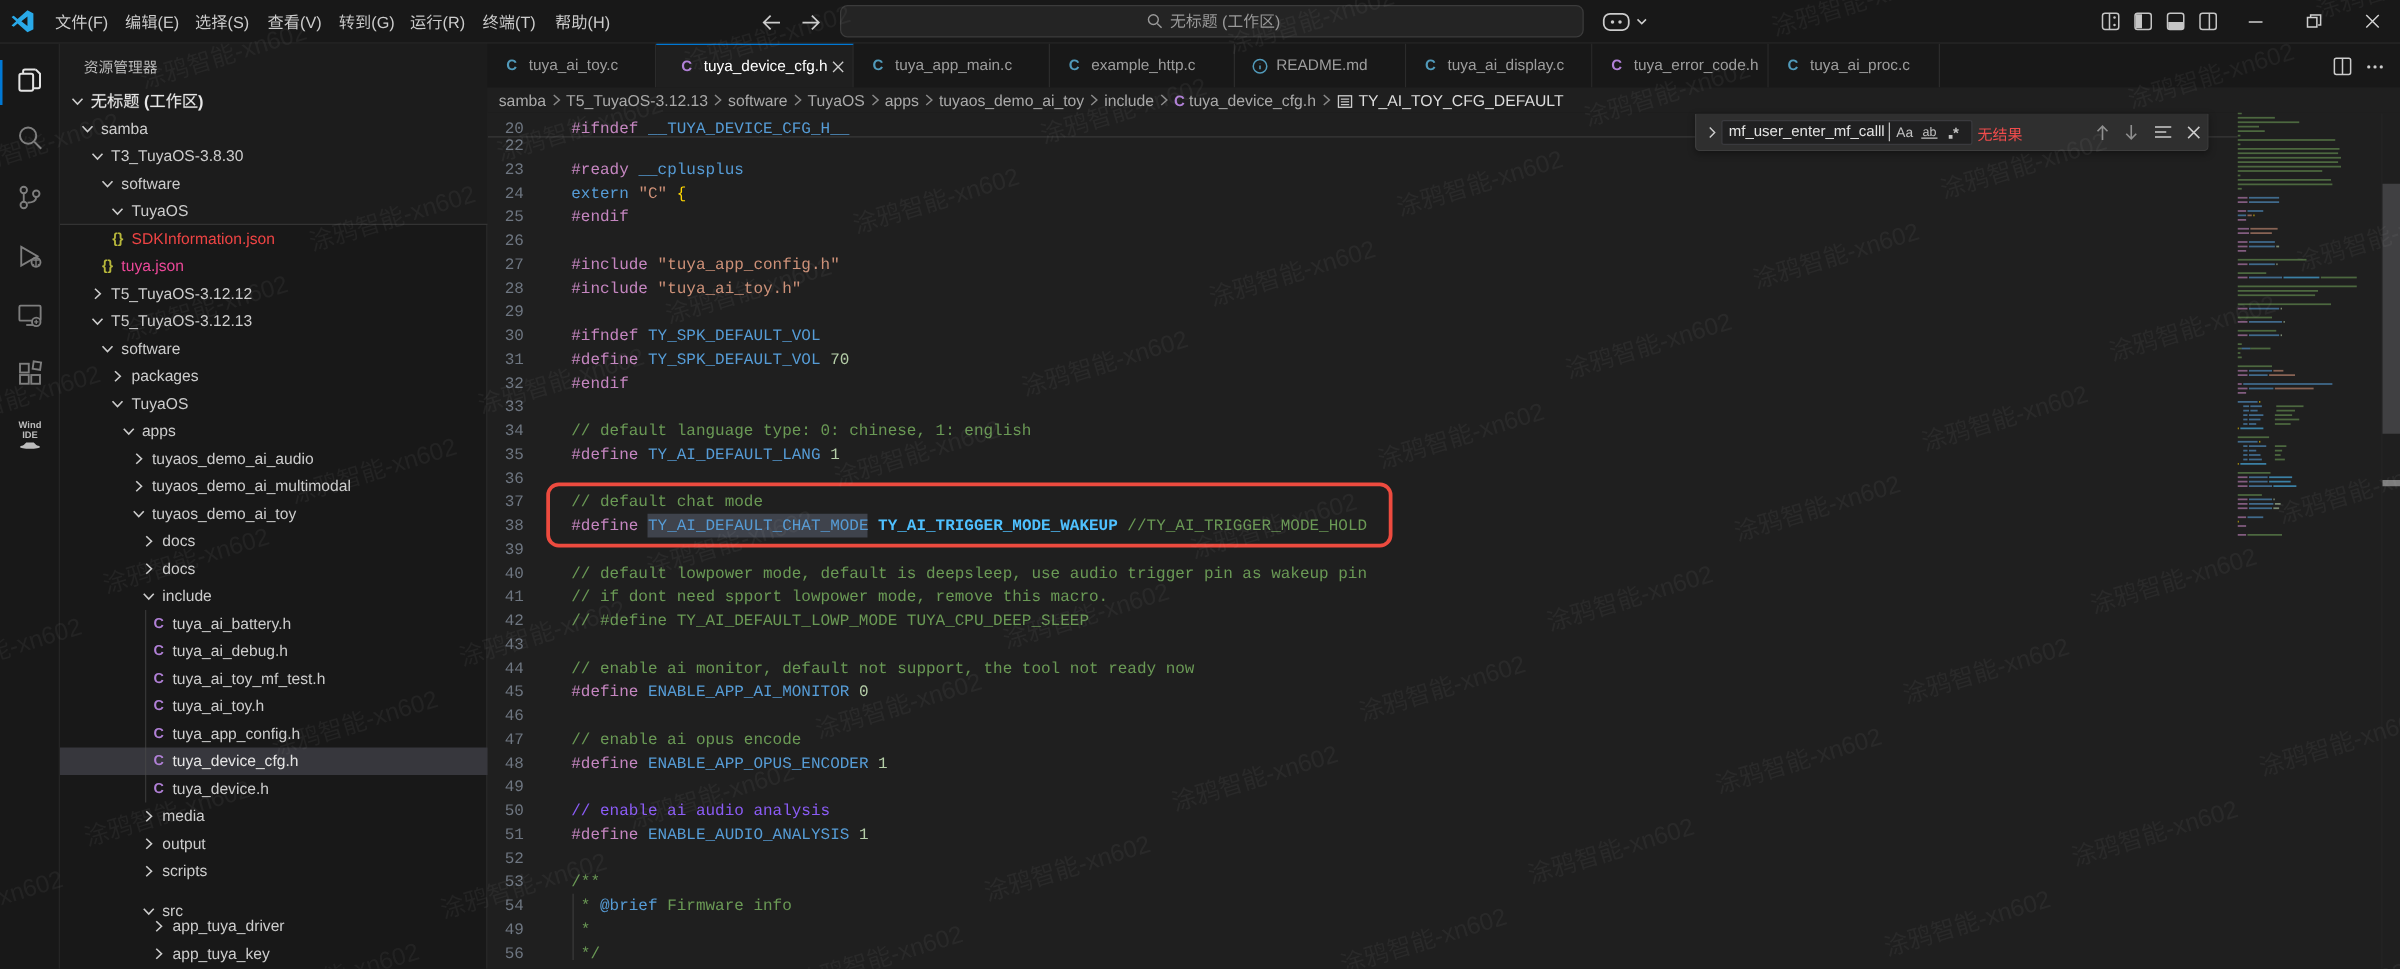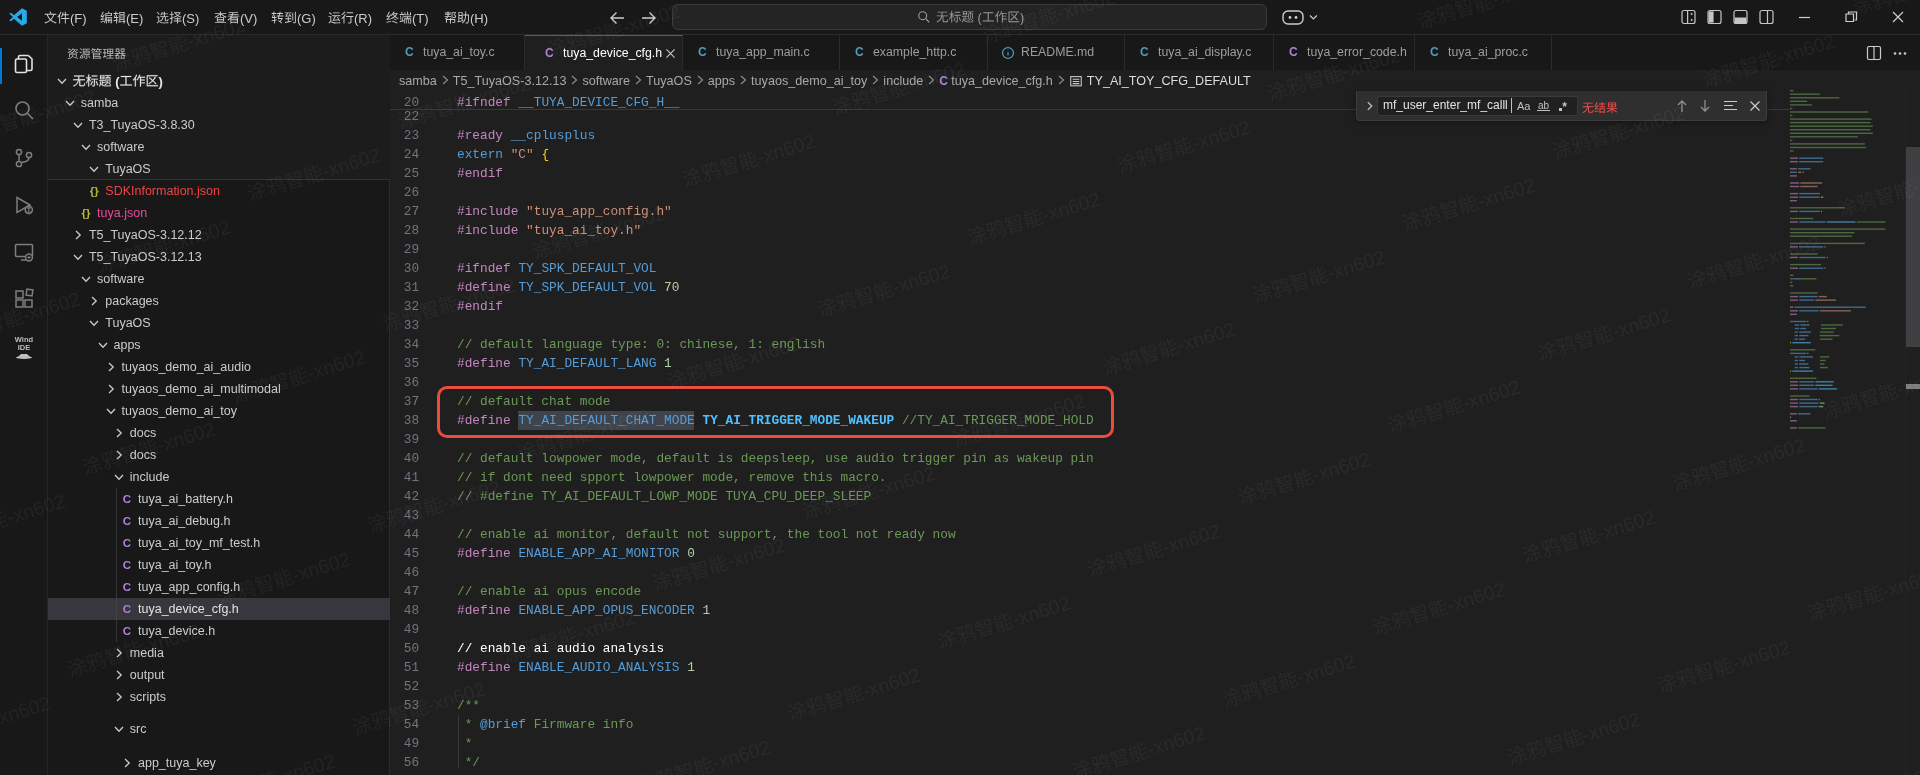--- a/index.html
+++ b/index.html
@@ -44,21 +44,21 @@
     <div class="ln" style="top:359px"><span class="lno">40</span><span class="lcode"><span style="color:#6A9955">//&nbsp;default&nbsp;lowpower&nbsp;mode,&nbsp;default&nbsp;is&nbsp;deepsleep,&nbsp;use&nbsp;audio&nbsp;trigger&nbsp;pin&nbsp;as&nbsp;wakeup&nbsp;pin</span></span></div>
     <div class="ln" style="top:378px"><span class="lno">41</span><span class="lcode"><span style="color:#6A9955">//&nbsp;if&nbsp;dont&nbsp;need&nbsp;spport&nbsp;lowpower&nbsp;mode,&nbsp;remove&nbsp;this&nbsp;macro.</span></span></div>
     <div class="ln" style="top:397px"><span class="lno">42</span><span class="lcode"><span style="color:#6A9955">//&nbsp;#define&nbsp;TY_AI_DEFAULT_LOWP_MODE&nbsp;TUYA_CPU_DEEP_SLEEP</span></span></div>
     <div class="ln" style="top:416px"><span class="lno">43</span><span class="lcode"></span></div>
     <div class="ln" style="top:435px"><span class="lno">44</span><span class="lcode"><span style="color:#6A9955">//&nbsp;enable&nbsp;ai&nbsp;monitor,&nbsp;default&nbsp;not&nbsp;support,&nbsp;the&nbsp;tool&nbsp;not&nbsp;ready&nbsp;now</span></span></div>
     <div class="ln" style="top:454px"><span class="lno">45</span><span class="lcode"><span style="color:#C586C0">#define</span><span style="color:#cccccc">&nbsp;</span><span style="color:#569CD6">ENABLE_APP_AI_MONITOR</span><span style="color:#cccccc">&nbsp;</span><span style="color:#B5CEA8">0</span></span></div>
     <div class="ln" style="top:473px"><span class="lno">46</span><span class="lcode"></span></div>
     <div class="ln" style="top:492px"><span class="lno">47</span><span class="lcode"><span style="color:#6A9955">//&nbsp;enable&nbsp;ai&nbsp;opus&nbsp;encode</span></span></div>
     <div class="ln" style="top:511px"><span class="lno">48</span><span class="lcode"><span style="color:#C586C0">#define</span><span style="color:#cccccc">&nbsp;</span><span style="color:#569CD6">ENABLE_APP_OPUS_ENCODER</span><span style="color:#cccccc">&nbsp;</span><span style="color:#B5CEA8">1</span></span></div>
     <div class="ln" style="top:530px"><span class="lno">49</span><span class="lcode"></span></div>
-    <div class="ln" style="top:549px"><span class="lno">50</span><span class="lcode"><span style="color:#ffffff">//&nbsp;enable&nbsp;ai&nbsp;audio&nbsp;analysis</span></span></div>
+    <div class="ln" style="top:549px"><span class="lno">50</span><span class="lcode"><span style="color:#8b5cf6">//&nbsp;enable&nbsp;ai&nbsp;audio&nbsp;analysis</span></span></div>
     <div class="ln" style="top:568px"><span class="lno">51</span><span class="lcode"><span style="color:#C586C0">#define</span><span style="color:#cccccc">&nbsp;</span><span style="color:#569CD6">ENABLE_AUDIO_ANALYSIS</span><span style="color:#cccccc">&nbsp;</span><span style="color:#B5CEA8">1</span></span></div>
     <div class="ln" style="top:587px"><span class="lno">52</span><span class="lcode"></span></div>
     <div class="ln" style="top:606px"><span class="lno">53</span><span class="lcode"><span style="color:#6A9955">/**</span></span></div>
     <div class="ln" style="top:625px"><span class="lno">54</span><span class="lcode"><span style="color:#6A9955">&nbsp;*&nbsp;</span><span style="color:#569CD6">@brief</span><span style="color:#6A9955">&nbsp;Firmware&nbsp;info</span></span></div>
     <div class="ln" style="top:644px"><span class="lno">49</span><span class="lcode"><span style="color:#6A9955">&nbsp;*</span></span></div>
     <div class="ln" style="top:663px"><span class="lno">56</span><span class="lcode"><span style="color:#6A9955">&nbsp;*/</span></span></div>
     <div class="abs" style="left:67.5px;top:625px;width:1px;height:53px;background:#3a3a3a"></div>
     <div class="abs" style="left:0;top:0;width:1400px;height:20px;background:#1f1f1f;border-bottom:1px solid #383838">
       <div class="ln" style="top:2.5px"><span class="lno">20</span><span class="lcode"><span style="color:#C586C0">#ifndef</span><span style="color:#cccccc">&nbsp;</span><span style="color:#569CD6">__TUYA_DEVICE_CFG_H__</span></span></div>
     </div>
@@ -302,20 +302,26 @@
       <svg class="chev" style="left:62.8px" viewBox="0 0 16 16" fill="none" stroke="#cccccc" stroke-width="1.3">
         <path d="M6 4l4.2 4L6 12"></path>
       </svg>
       <span class="fname" style="left:81.8px;color:#cccccc">scripts</span>
     </div>
     <div class="crow" style="top:683px">
       <svg class="chev" style="left:62.8px" viewBox="0 0 16 16" fill="none" stroke="#cccccc" stroke-width="1.3">
         <path d="M4 6l4 4.2L12 6"></path>
       </svg>
       <span class="fname" style="left:81.8px;color:#cccccc">src</span>
+    </div>
+    <div class="crow" style="top:695px">
+      <svg class="chev" style="left:71.0px" viewBox="0 0 16 16" fill="none" stroke="#cccccc" stroke-width="1.3">
+        <path d="M6 4l4.2 4L6 12"></path>
+      </svg>
+      <span class="fname" style="left:90.0px;color:#cccccc">app_tuya_driver</span>
     </div>
     <div class="crow" style="top:717px">
       <svg class="chev" style="left:71.0px" viewBox="0 0 16 16" fill="none" stroke="#cccccc" stroke-width="1.3">
         <path d="M6 4l4.2 4L6 12"></path>
       </svg>
       <span class="fname" style="left:90.0px;color:#cccccc">app_tuya_key</span>
     </div>
     <div class="abs" style="left:68px;top:453px;width:1px;height:154px;background:#4a4a4a;opacity:.6"></div>
   </div>
 <div id="tabs">

